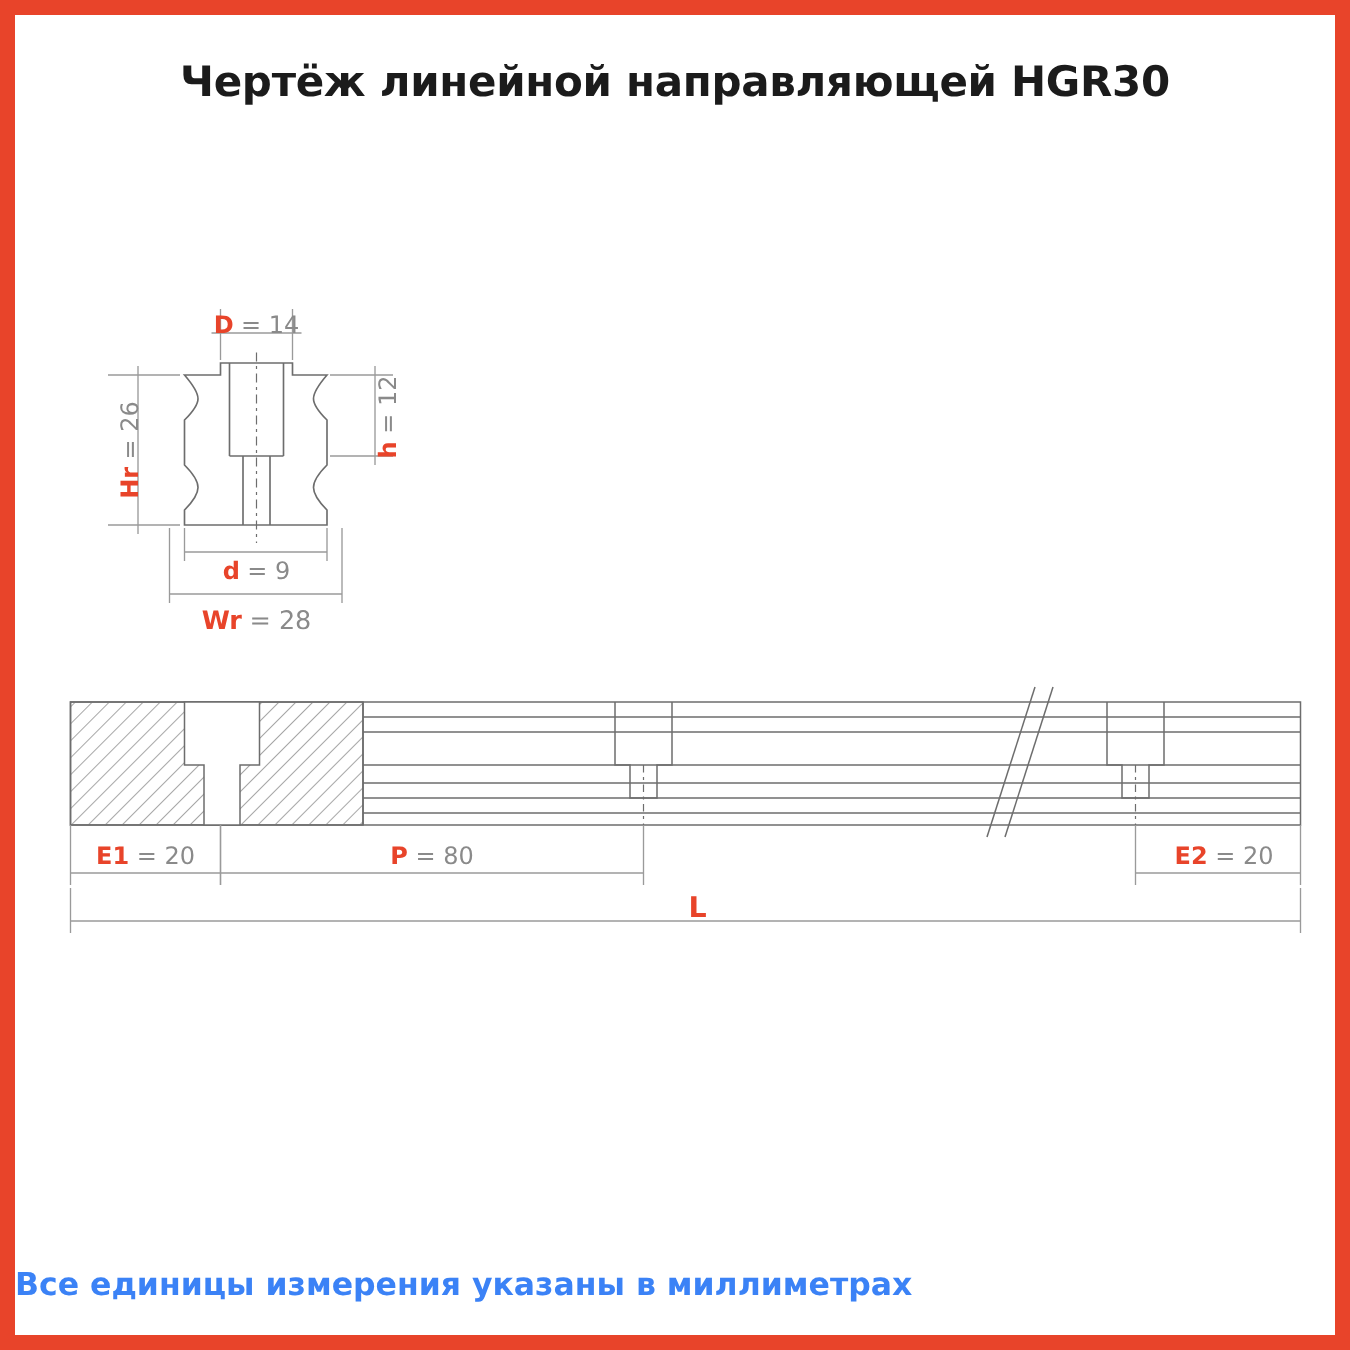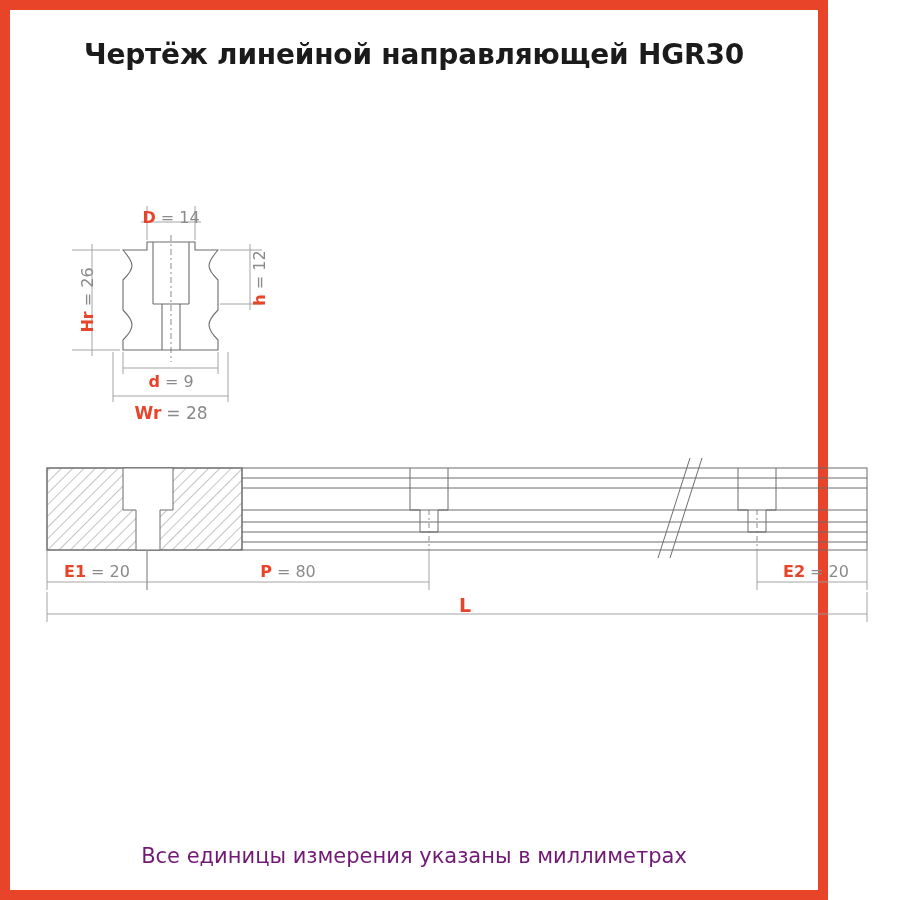--- a/index.html
+++ b/index.html
@@ -8,21 +8,21 @@
   }
   body {
     width: 900px;
     height: 900px;
     background: #ffffff;
     font-family: "DejaVu Sans", "Liberation Sans", sans-serif;
     overflow: hidden;
   }
   #page {
     position: relative;
-    width: 828px;
+    width: 900px;
     height: 900px;
     box-sizing: border-box;
     border: 10px solid #e8442a;
     background: #ffffff;
   }
   #title {
     position: absolute;
     left: 0;
     right: 0;
     top: 28px;
@@ -30,24 +30,23 @@
     font-size: 28px;
     font-weight: bold;
     color: #1b1b1b;
     letter-spacing: -0.2px;
   }
   #footer {
     position: absolute;
     left: 0;
     right: 0;
     bottom: 22px;
-    text-align: center;
     font-size: 21px;
-    font-weight: normal;
-    color: #701a75;
+    font-weight: bold;
+    color: #3b82f6;
   }
   #canvas-wrap {
     position: absolute;
     left: 0;
     top: 0;
     width: 900px;
     height: 900px;
   }
   svg { display: block; }
   .dimtext {

